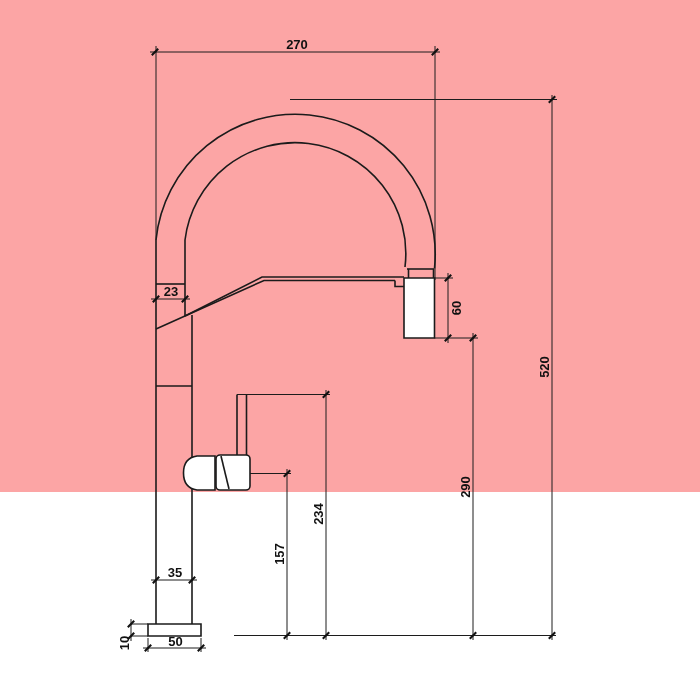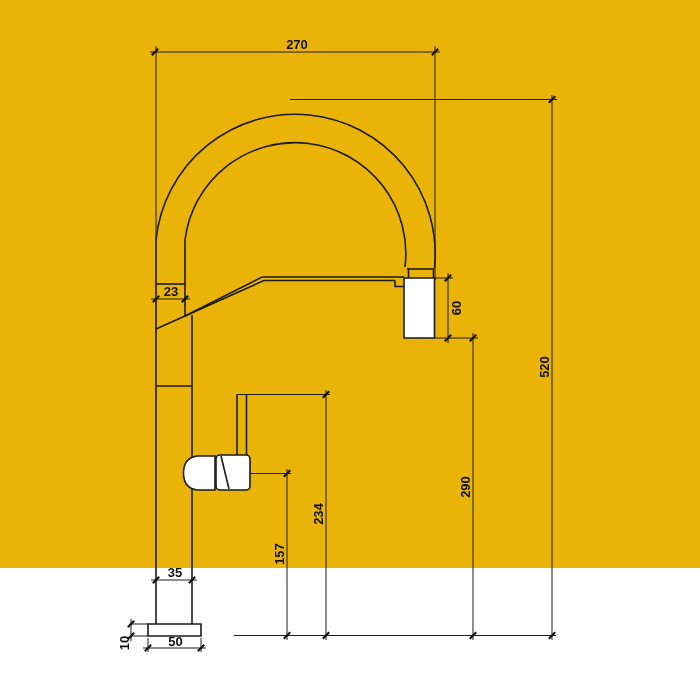--- a/index.html
+++ b/index.html
@@ -7,22 +7,22 @@
     padding: 0;
     width: 700px;
     height: 700px;
     background: #ffffff;
     overflow: hidden;
     font-family: "Liberation Sans", sans-serif;
   }
   .canvas {
     position: relative;
     width: 700px;
-    height: 568px;
-    background: #eab308;
+    height: 492px;
+    background: #fca5a5;
   }
   svg { display: block; }
   .obj {
     fill: none;
     stroke: #1b1b1b;
     stroke-width: 1.6;
     stroke-linecap: butt;
     stroke-linejoin: miter;
   }
   .obj-fill {

